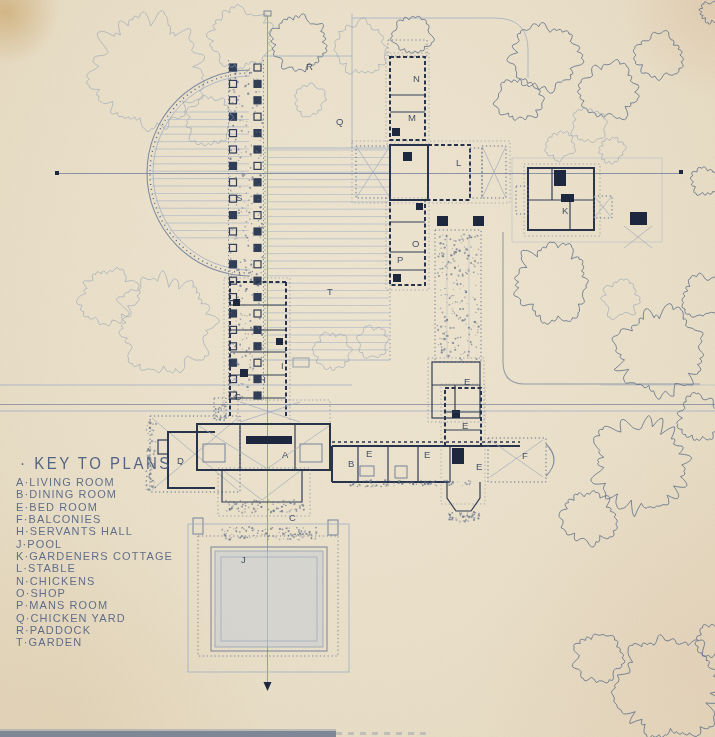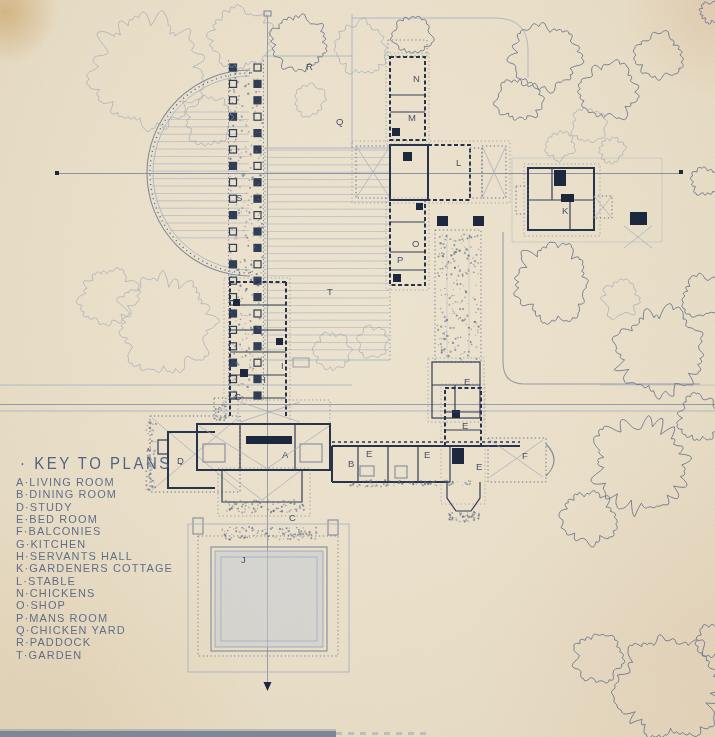--- a/index.html
+++ b/index.html
@@ -1288,25 +1288,24 @@
       </g>
 
   <rect width="715" height="737" filter="url(#grainF)" opacity=".16"></rect>
 </svg>
 
 <div class="key-block">
   <div class="key-title">· KEY TO PLANS ·</div>
   <ul class="key-list" id="keyList">
         <li>A·LIVING ROOM</li>
         <li>B·DINING ROOM</li>
-        <li>D·STUDY</li>
         <li>E·BED ROOM</li>
         <li>F·BALCONIES</li>
-        <li>G·KITCHEN</li>
         <li>H·SERVANTS HALL</li>
+        <li>J·POOL</li>
         <li>K·GARDENERS COTTAGE</li>
         <li>L·STABLE</li>
         <li>N·CHICKENS</li>
         <li>O·SHOP</li>
         <li>P·MANS ROOM</li>
         <li>Q·CHICKEN YARD</li>
         <li>R·PADDOCK</li>
         <li>T·GARDEN</li>
       </ul>
 </div>

